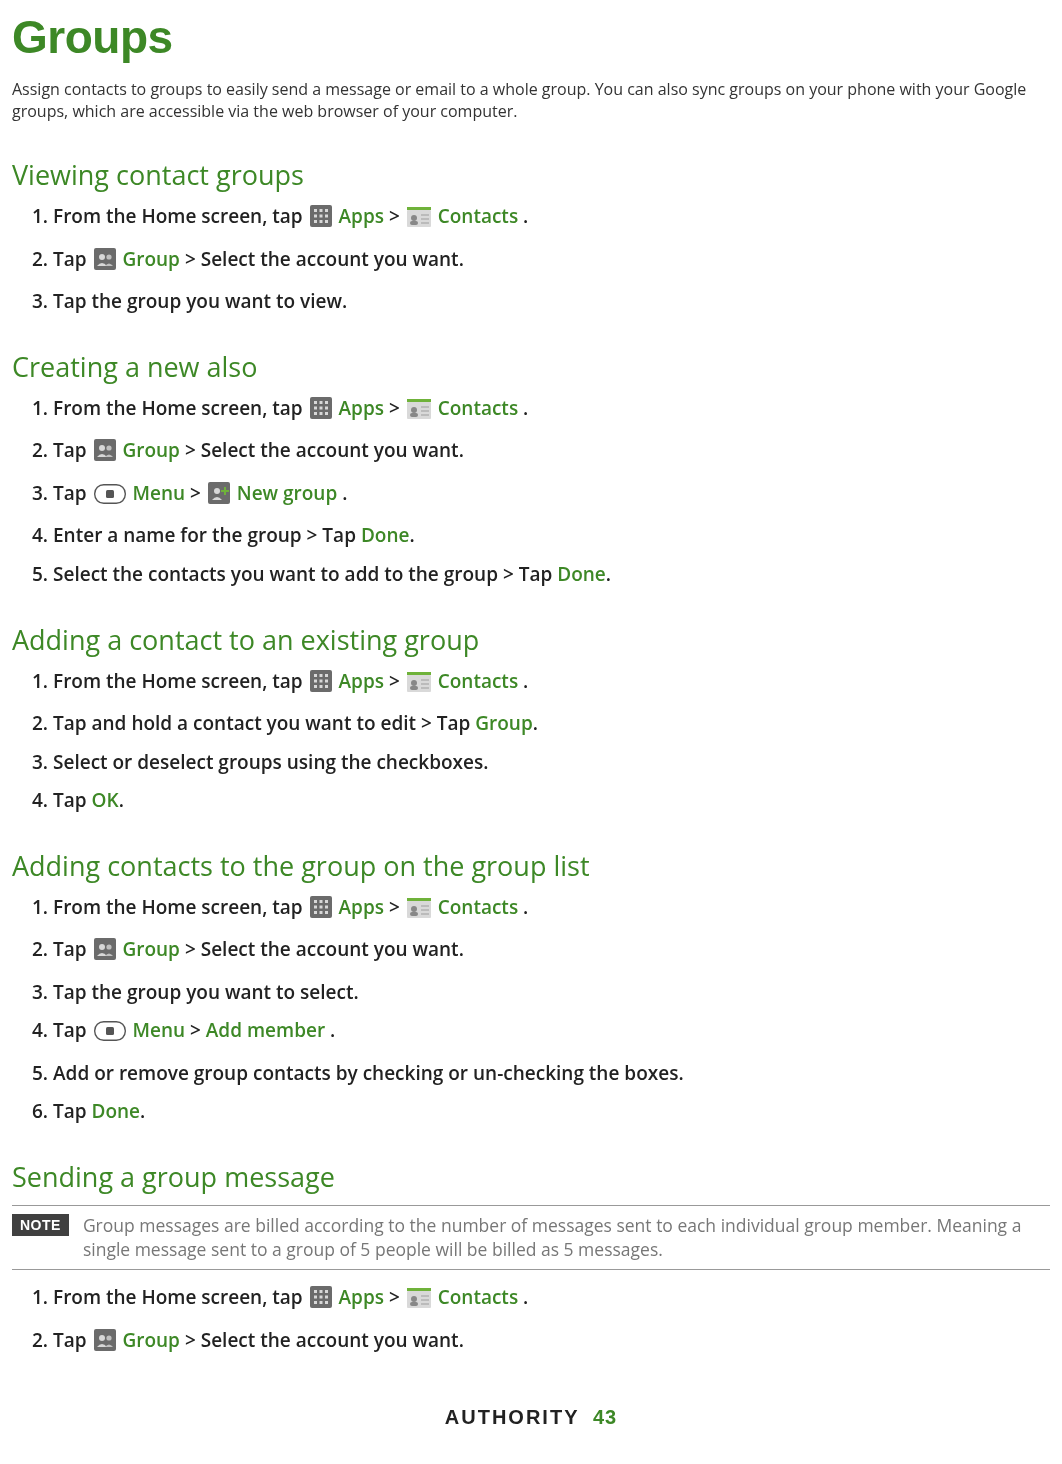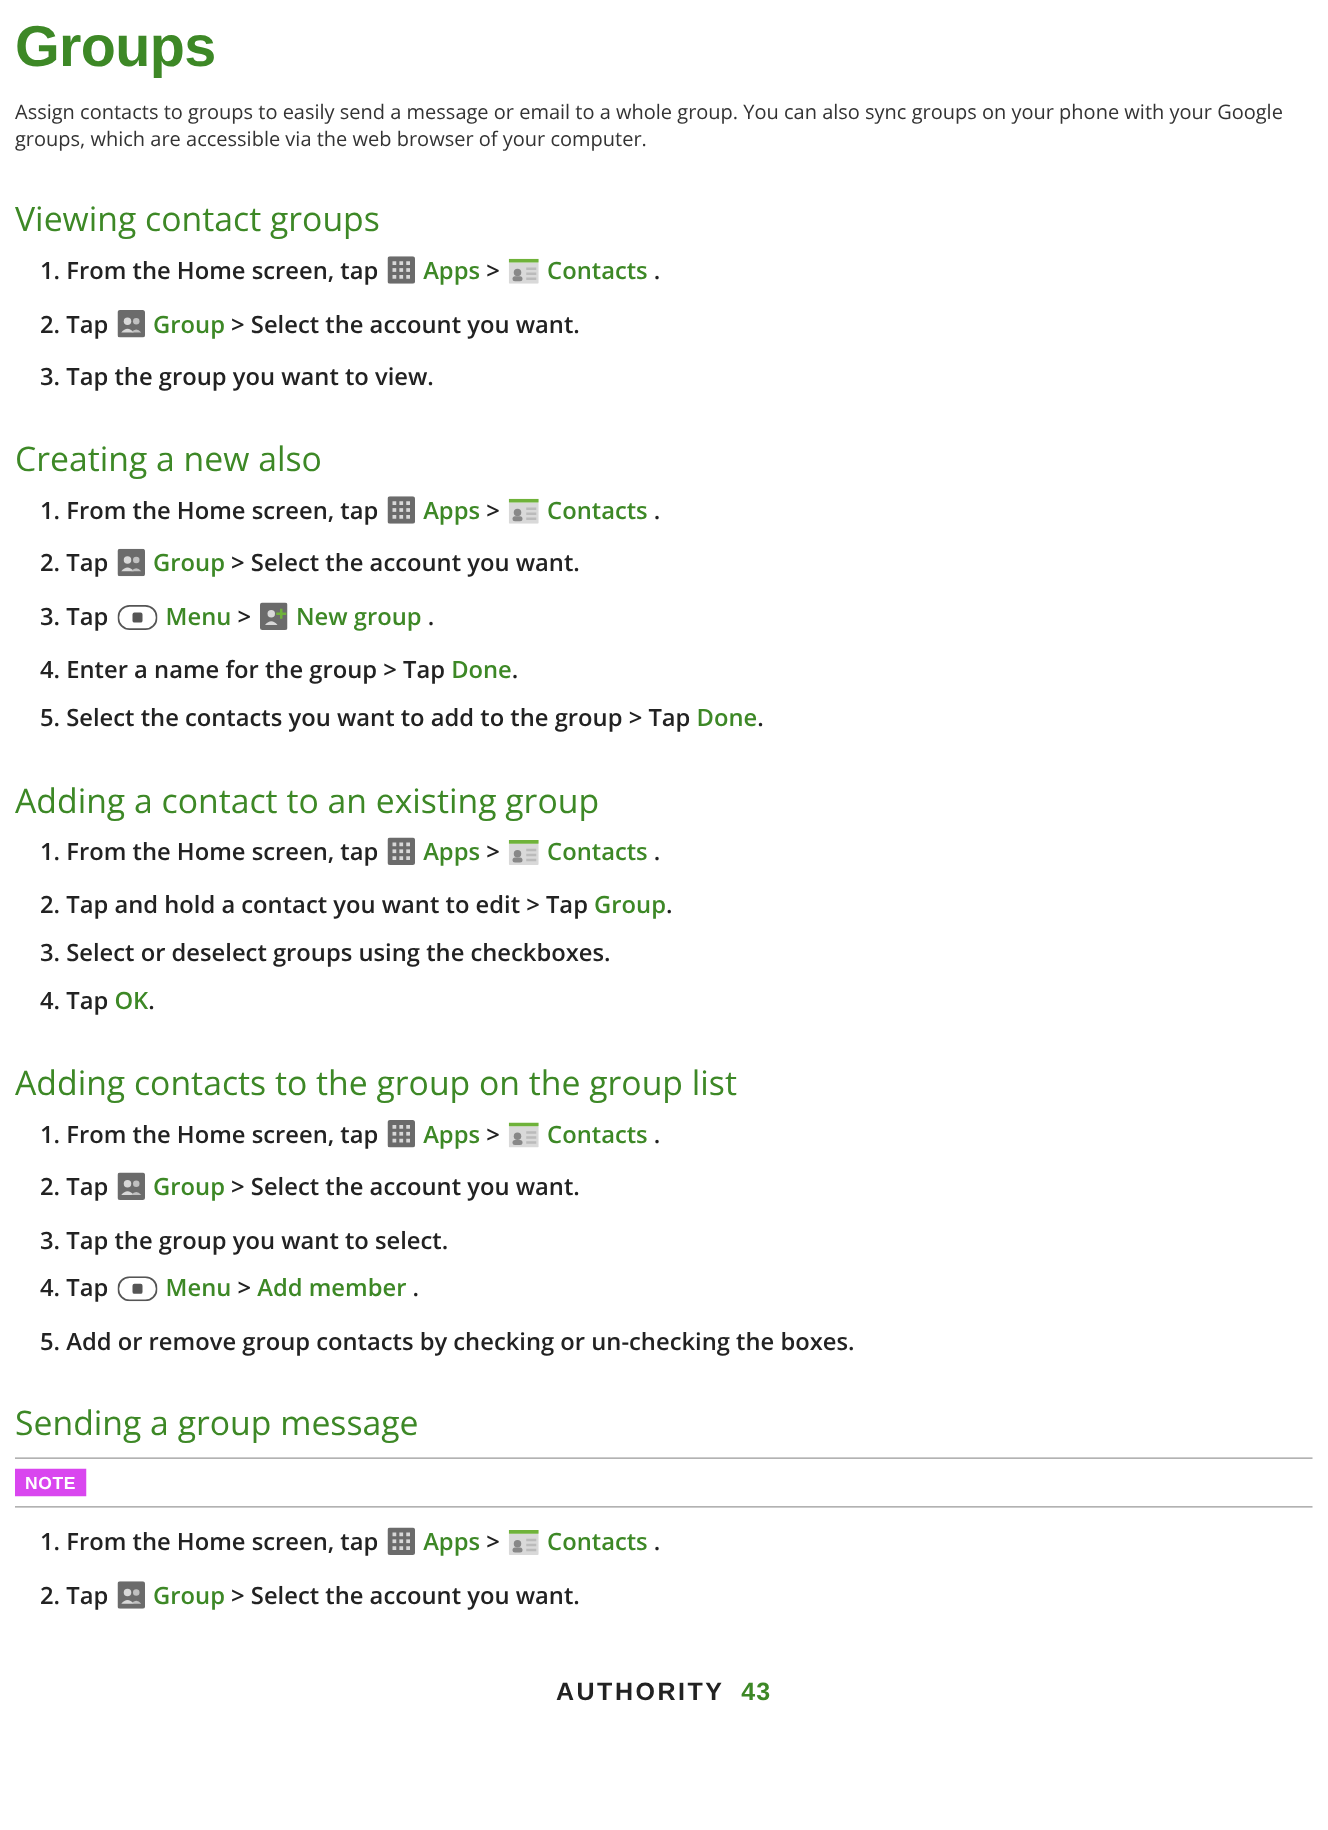--- a/index.html
+++ b/index.html
@@ -54,21 +54,21 @@
   .note-block {
     border-top: 1px solid #999;
     border-bottom: 1px solid #999;
     padding: 8px 0;
     margin: 8px 0 14px 0;
     display: flex;
     align-items: flex-start;
     gap: 14px;
   }
   .note-badge {
-    background: #d946ef;
+    background: #404040;
     color: #fff;
     font-weight: 700;
     font-size: 14px;
     padding: 3px 8px;
     font-family: "Arial Black", sans-serif;
     letter-spacing: 0.5px;
     flex: 0 0 auto;
   }
   .note-text {
     color: #777;
@@ -280,28 +280,32 @@
       <span>4. Tap </span>
       <span class="icon"><svg width="32" height="20">
             <use href="#ic-menu"></use>
           </svg></span>
       <span class="kw">Menu</span>
       <span> &gt; </span>
       <span class="kw">Add member</span>
       <span>.</span>
     </li>
     <li>5. Add or remove group contacts by checking or un-checking the boxes.</li>
+    <li>
+      <span>6. Tap </span><span class="kw">Done</span><span>.</span>
+    </li>
   </ol>
 </section>
 
 <section>
   <h2>Sending a group message</h2>
 
   <div class="note-block">
     <div class="note-badge">NOTE</div>
+    <div class="note-text">Group messages are billed according to the number of messages sent to each individual group member. Meaning a single message sent to a group of 5 people will be billed as 5 messages.</div>
   </div>
 
   <ol>
     <li>
       <span>1. From the Home screen, tap </span>
       <span class="icon"><svg width="22" height="22">
             <use href="#ic-apps"></use>
           </svg></span>
       <span class="kw">Apps</span>
       <span> &gt; </span>

